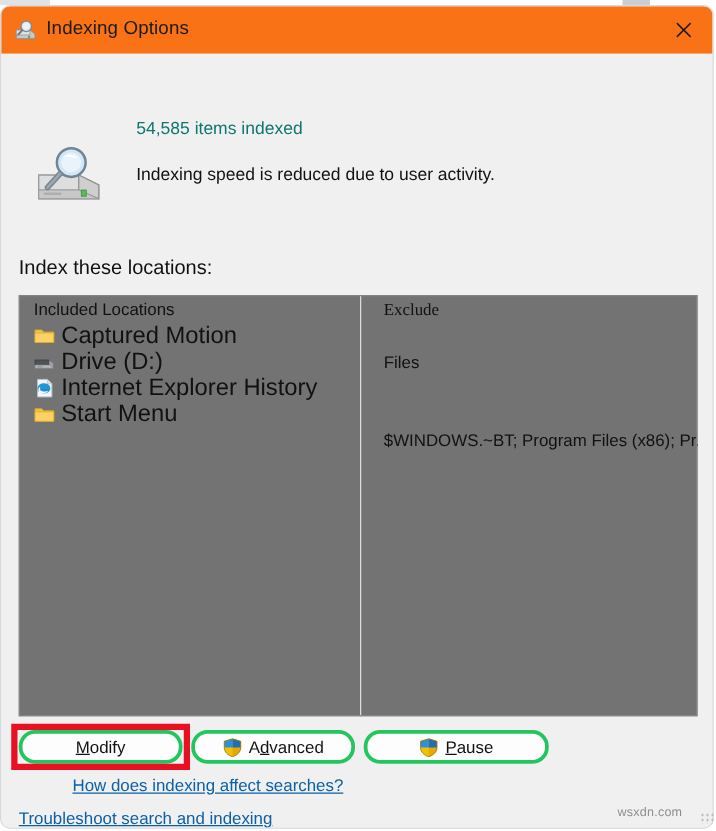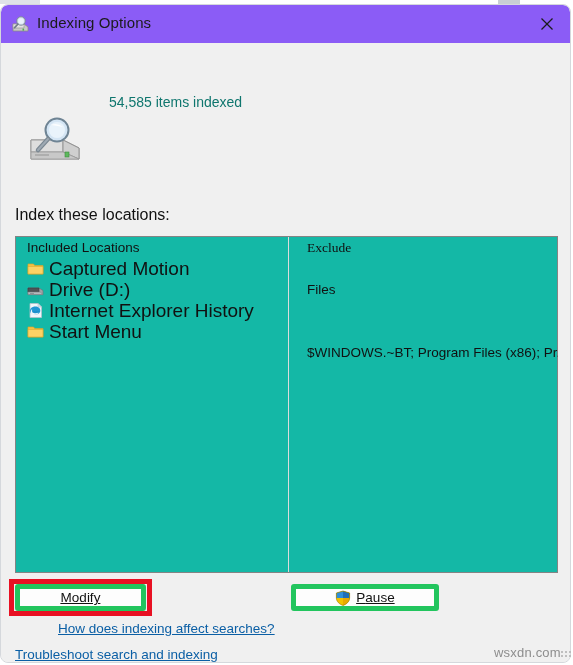--- a/index.html
+++ b/index.html
@@ -45,21 +45,21 @@
     background: #f0f0f0;
     border: 1px solid #d5d8dc;
     border-radius: 8px;
     box-sizing: border-box;
     overflow: hidden;
   }
 
   .titlebar {
     position: relative;
     height: 38px;
-    background: #8b5cf6;
+    background: #f97316;
     border-top-left-radius: 7px;
     border-top-right-radius: 7px;
   }
   .title-icon {
     position: absolute;
     left: 10px;
     top: 10px;
     width: 20px;
     height: 18px;
   }
@@ -125,21 +125,21 @@
     white-space: nowrap;
   }
 
   
   .listbox {
     position: absolute;
     left: 14px;
     top: 193px;
     width: 543px;
     height: 337px;
-    background: #14b8a6;
+    background: #737373;
     border: 1px solid #848484;
     box-sizing: border-box;
   }
   .col-divider {
     position: absolute;
     left: 272px;
     top: 0px;
     width: 1px;
     height: 335px;
     background: #dcdcdc;
@@ -191,33 +191,32 @@
     color: #111;
     white-space: nowrap;
     overflow: hidden;
   }
 
   
   .btn {
     position: absolute;
     height: 27px;
     background: #fdfdfd;
-    border: 5px solid #22c55e;
-    border-radius: 3px;
+    border: 3px solid #22c55e;
+    border-radius: 13px;
     font-family: "Liberation Sans", sans-serif;
     font-size: 13.5px;
     color: #111;
     display: flex;
     align-items: center;
     justify-content: center;
     gap: 5px;
     box-sizing: border-box;
     cursor: default;
     padding: 0;
-    text-decoration: underline;
   }
   .btn-modify { left: 14px;  top: 541px; width: 131px; }
   .btn-advanced { left: 152px; top: 541px; width: 131px; }
   .btn-pause  { left: 290px; top: 541px; width: 148px; }
 
   .red-highlight {
     position: absolute;
     left: 8px;
     top: 536px;
     width: 143px;
@@ -240,21 +239,21 @@
     white-space: nowrap;
     cursor: default;
   }
   .link1 { top: 578px; margin-left: 43px; }
   .link2 { top: 604px; }
 
   .watermark {
     position: absolute;
     left: 494px;
     top: 645px;
-    font-size: 13px;
+    font-size: 10px;
     color: #8d8d8d;
     letter-spacing: 0.2px;
     white-space: nowrap;
   }
   .wm-dots {
     position: absolute;
     left: 560px;
     top: 650px;
     width: 11px;
     height: 9px;
@@ -307,20 +306,21 @@
 
         <circle cx="30" cy="16" r="11.5" fill="#d4e5f4" stroke="#6f8494" stroke-width="2"></circle>
         <circle cx="30" cy="16" r="8" fill="#e9f3fb"></circle>
         <path d="M24 11 Q30 8 36 13 Q31 12 24 11 Z" fill="#ffffff" opacity=".85"></path>
         <line x1="21" y1="25" x2="11" y2="36" stroke="#7b8893" stroke-width="4.5" stroke-linecap="round"></line>
         <line x1="21" y1="25" x2="11" y2="36" stroke="#9ea9b3" stroke-width="2" stroke-linecap="round"></line>
       </svg>
     </span>
 
     <div class="items-indexed">54,585 items indexed</div>
+    <div class="speed-note">Indexing speed is reduced due to user activity.</div>
 
     <div class="section-label">Index these locations:</div>
 
     <div class="listbox">
       <div class="col-divider"></div>
 
       <div class="col-left">
         <div class="lb-header">Included Locations</div>
 
         <div class="lb-row">
@@ -376,20 +376,32 @@
         <div class="lb-row-right"></div>
         <div class="lb-row-right"></div>
         <div class="lb-row-right">$WINDOWS.~BT; Program Files (x86); Pr...</div>
       </div>
     </div>
 
     <button class="btn btn-modify">
       <span><span class="u">M</span><span>odify</span></span>
     </button>
 
+    <button class="btn btn-advanced">
+      <span class="shield">
+        <svg class="shield" viewBox="0 0 16 16">
+          <path d="M8 1 L14.6 3 L14.6 8 C14.6 11.6 11.6 14.2 8 15.4 C4.4 14.2 1.4 11.6 1.4 8 L1.4 3 Z" fill="#f2c200"></path>
+          <path d="M8 1 L14.6 3 L14.6 8 C14.6 11.6 11.6 14.2 8 15.4 L8 1 Z" fill="#e8a800"></path>
+          <path d="M8 1 L1.4 3 L1.4 8 L8 8 Z" fill="#2f8fd8"></path>
+          <path d="M8 1 L14.6 3 L14.6 8 L8 8 Z" fill="#1f6fb8"></path>
+          <path d="M8 1 L14.6 3 L14.6 8 C14.6 11.6 11.6 14.2 8 15.4 C4.4 14.2 1.4 11.6 1.4 8 L1.4 3 Z" fill="none" stroke="#9c8200" stroke-width="0.7"></path>
+        </svg>
+      </span>
+      <span><span>A</span><span class="u">d</span><span>vanced</span></span>
+    </button>
 
     <button class="btn btn-pause">
       <span class="shield">
         <svg class="shield" viewBox="0 0 16 16">
           <path d="M8 1 L14.6 3 L14.6 8 C14.6 11.6 11.6 14.2 8 15.4 C4.4 14.2 1.4 11.6 1.4 8 L1.4 3 Z" fill="#f2c200"></path>
           <path d="M8 1 L14.6 3 L14.6 8 C14.6 11.6 11.6 14.2 8 15.4 L8 1 Z" fill="#e8a800"></path>
           <path d="M8 1 L1.4 3 L1.4 8 L8 8 Z" fill="#2f8fd8"></path>
           <path d="M8 1 L14.6 3 L14.6 8 L8 8 Z" fill="#1f6fb8"></path>
           <path d="M8 1 L14.6 3 L14.6 8 C14.6 11.6 11.6 14.2 8 15.4 C4.4 14.2 1.4 11.6 1.4 8 L1.4 3 Z" fill="none" stroke="#9c8200" stroke-width="0.7"></path>
         </svg>

